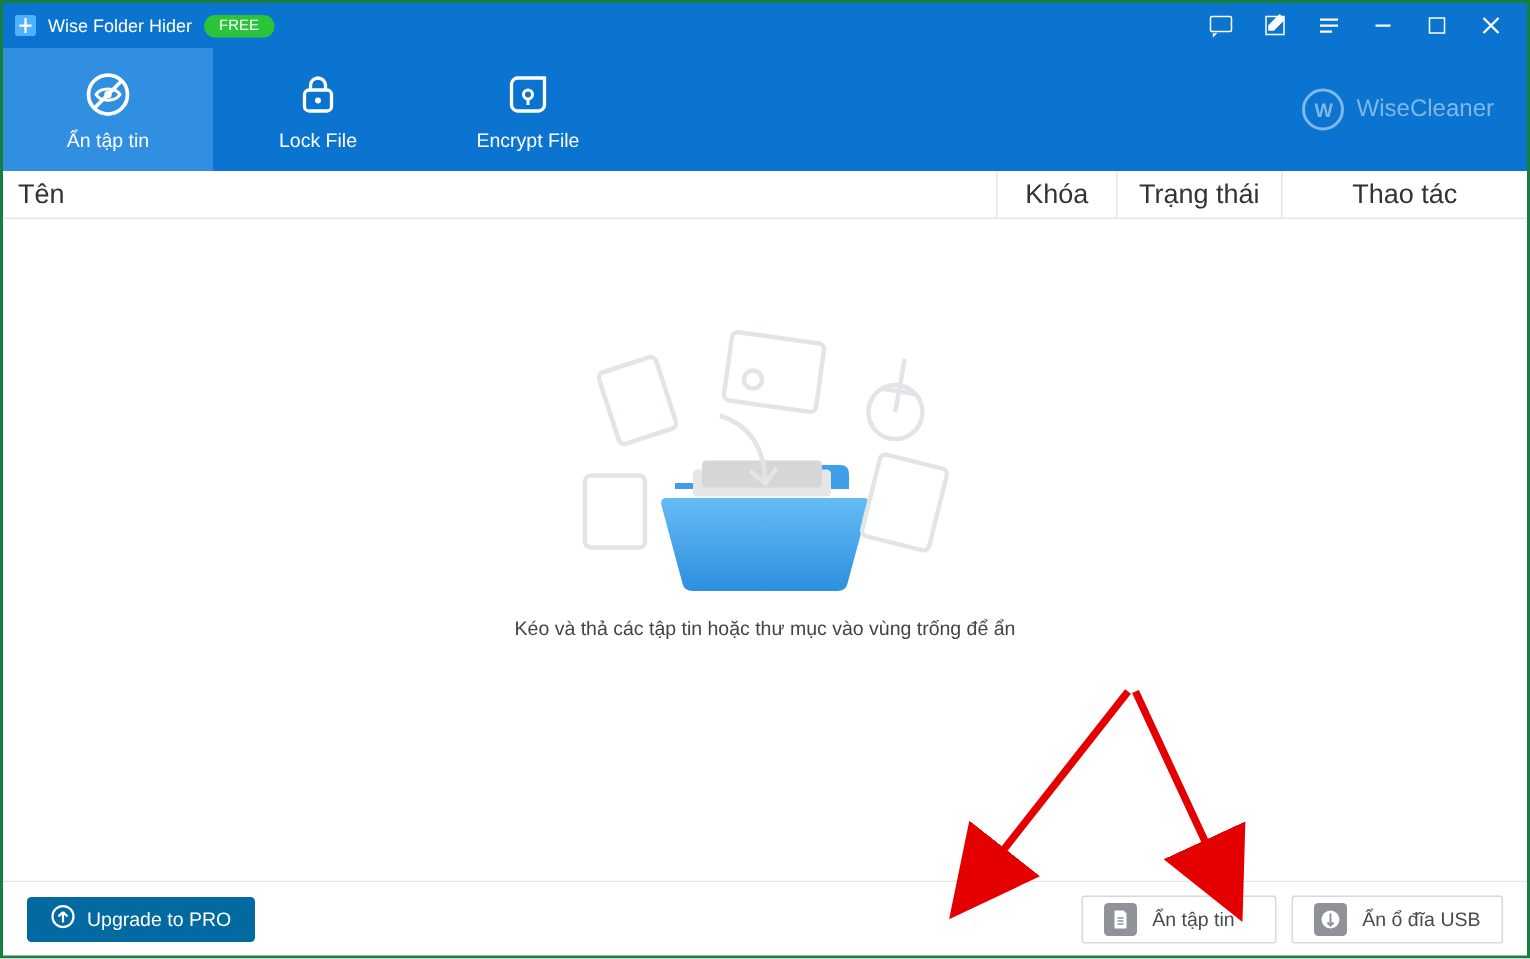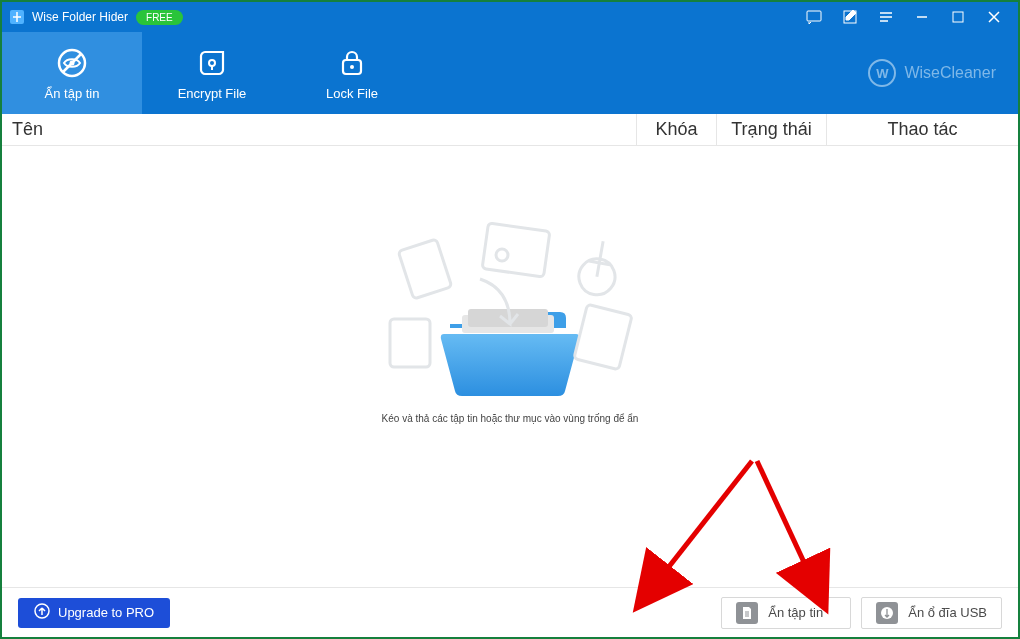--- a/index.html
+++ b/index.html
@@ -37,38 +37,38 @@
     position:absolute; right:22px; top:0; bottom:0; display:flex; align-items:center;
     color:#7FB8E8; font-size:16px; gap:8px;
   }
   .brand .logo { width:28px; height:28px; border:2px solid #7FB8E8; border-radius:50%; display:flex;align-items:center;justify-content:center;font-size:13px;font-weight:600; }
 
   
   .cols { height:32px; display:flex; align-items:center; border-bottom:1px solid #e6e6e6; font-size:18px; color:#333; }
   .cols .c1 { flex:1; padding-left:10px; }
   .cols .c2 { width:80px; border-left:1px solid #e6e6e6; height:100%; display:flex; align-items:center; justify-content:center;margin-left:24px; }
   .cols .c3 { width:110px; border-left:1px solid #e6e6e6; height:100%; display:flex; align-items:center; justify-content:center; }
-  .cols .c4 { width:192px; border-left:1px solid #e6e6e6; height:100%; display:flex; align-items:center; justify-content:center; }
+  .cols .c4 { width:164px; border-left:1px solid #e6e6e6; height:100%; display:flex; align-items:center; justify-content:center; }
 
   
   .main { flex:1; position:relative; background:#fff; display:flex; align-items:center; justify-content:center; }
-  .drop { display:flex; flex-direction:column; align-items:center; color:#444; font-size:10px; gap:14px; margin-top:-20px;}
+  .drop { display:flex; flex-direction:column; align-items:center; color:#444; font-size:13px; gap:14px; margin-top:-20px;}
   .drop .folder-art { width:140px; height:110px; position:relative; }
   .drop .hint-icons { position:absolute; inset:-70px -90px 0 -70px; pointer-events:none; }
 
   
   .annot { position:absolute; pointer-events:none; }
 
   
   .bottom {
     height:50px; border-top:1px solid #e6e6e6; display:flex; align-items:center;
     padding:0 16px; gap:10px;
   }
   .upgrade {
-    background:#1d4ed8; color:#fff; font-size:13px; height:30px; padding:0 16px;
+    background:#0369a1; color:#fff; font-size:13px; height:30px; padding:0 16px;
     border:none; border-radius:3px; display:flex; align-items:center; gap:8px; cursor:pointer;
   }
   .bottom .spacer { flex:1; }
   .act-btn {
     height:32px; min-width:130px; padding:0 14px; border:1px solid #d8d8d8; background:#fff;
     color:#4a4a4a; font-size:13px; display:flex; align-items:center; gap:10px; cursor:pointer;
     border-radius:2px;
   }
   .act-btn .ic { width:22px; height:22px; background:#8f9296; border-radius:3px; display:flex;align-items:center;justify-content:center; }
   .act-btn .ic svg { fill:#fff; }
@@ -130,36 +130,36 @@
             <path d="M9 17c3-5 13-5 16 0-3 5-13 5-16 0z" fill="none" stroke="#fff" stroke-width="2"></path>
             <circle cx="17" cy="17" r="2.5" fill="#fff"></circle>
             <line x1="8" y1="26" x2="26" y2="8" stroke="#fff" stroke-width="2.5"></line>
           </svg>
       </span>
       <span>Ẩn tập tin</span>
     </div>
     <div class="tab">
       <span class="icon">
         <svg width="34" height="34" viewBox="0 0 34 34">
+            <rect x="8" y="14" width="18" height="14" rx="3" fill="none" stroke="#fff" stroke-width="2.2"></rect>
+            <path d="M12 14v-3a5 5 0 0110 0v3" fill="none" stroke="#fff" stroke-width="2.2"></path>
+            <circle cx="17" cy="21" r="2" fill="#fff"></circle>
+          </svg>
+      </span>
+      <span>Lock File</span>
+    </div>
+    <div class="tab">
+      <span class="icon">
+        <svg width="34" height="34" viewBox="0 0 34 34">
             <path d="M6 10c0-2 2-4 4-4h10l8 0v18c0 2-2 4-4 4H10c-2 0-4-2-4-4z" fill="none" stroke="#fff" stroke-width="2.2"></path>
             <circle cx="17" cy="17" r="3" fill="none" stroke="#fff" stroke-width="2"></circle>
             <path d="M17 20v4" stroke="#fff" stroke-width="2"></path>
           </svg>
       </span>
       <span>Encrypt File</span>
-    </div>
-    <div class="tab">
-      <span class="icon">
-        <svg width="34" height="34" viewBox="0 0 34 34">
-            <rect x="8" y="14" width="18" height="14" rx="3" fill="none" stroke="#fff" stroke-width="2.2"></rect>
-            <path d="M12 14v-3a5 5 0 0110 0v3" fill="none" stroke="#fff" stroke-width="2.2"></path>
-            <circle cx="17" cy="21" r="2" fill="#fff"></circle>
-          </svg>
-      </span>
-      <span>Lock File</span>
     </div>
     <div class="brand">
       <span class="logo">W</span>
       <span>WiseCleaner</span>
     </div>
   </div>
 
   <div class="cols">
     <div class="c1">Tên</div>
     <div class="c2">Khóa</div>

